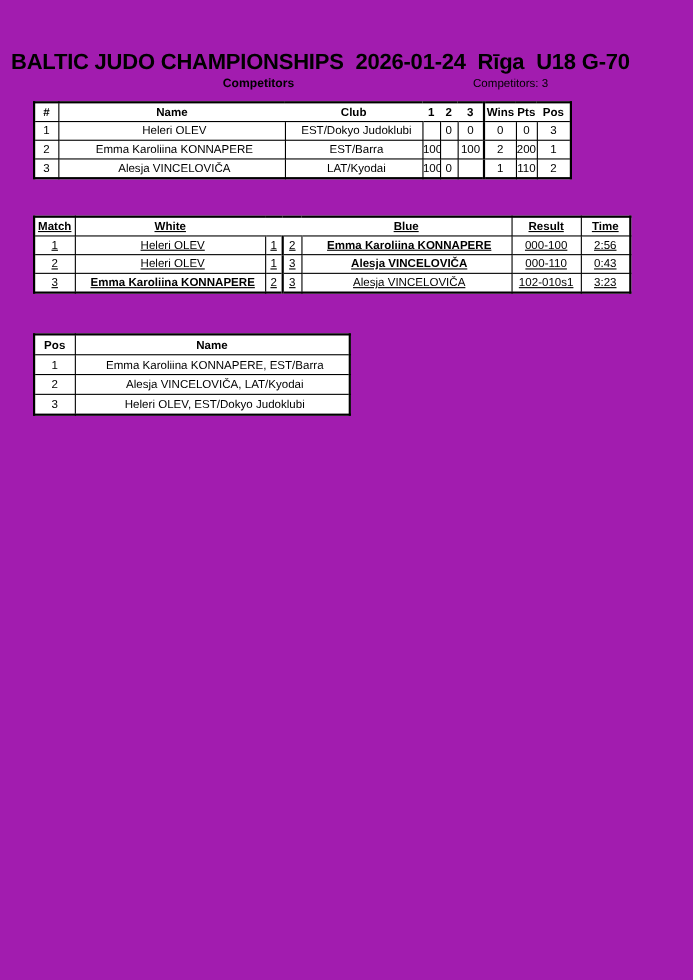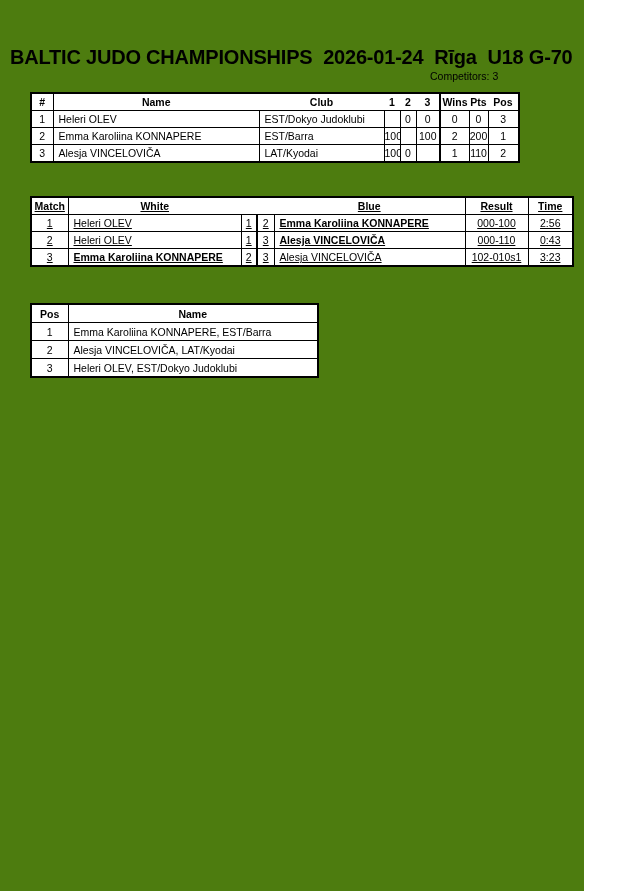--- a/index.html
+++ b/index.html
@@ -1,21 +1,21 @@
 <!DOCTYPE html>
 <html><head>
 <meta charset="utf-8">
 <style>
   html,body{margin:0;padding:0;}
   body{
     width:630px;height:891px;background:#ffffff;
     font-family:"Liberation Sans","DejaVu Sans",sans-serif;
     color:#000;position:relative;overflow:hidden;
   }
-  .page{position:absolute;left:0;top:0;width:552px;height:891px;background:#4d7c0f;padding-left:32px;}
+  .page{position:absolute;left:0;top:0;width:630px;height:891px;background:#a21caf;}
 
   .event-title{
     position:absolute;left:10px;top:46px;width:616px;
     font-size:20px;font-weight:bold;letter-spacing:-0.2px;
     white-space:pre;line-height:22px;
   }
   .section-label{
     position:absolute;font-size:11px;font-weight:bold;text-align:center;width:200px;
   }
   .lbl-competitors{left:135px;top:70px;}
@@ -28,39 +28,40 @@
   table{
     position:absolute;border-collapse:collapse;table-layout:fixed;
     border:2px solid #000;background:#fff;
   }
   th,td{
     border:1px solid #000;font-size:10.5px;height:16px;
     padding:0;overflow:hidden;white-space:nowrap;vertical-align:middle;
   }
   th{font-weight:bold;text-align:center;}
   td{text-align:center;}
-  td.lft{text-align:left;padding-left:5px;}
+  td.lft{text-align:center;padding-left:5px;}
   .thick-r{border-right:2px solid #000;}
   .thick-l{border-left:2px solid #000000;}
   .nv-r{border-right:none;}
   .nv-l{border-left:none;}
   .bold{font-weight:bold;}
 
   .tbl-competitors{left:30px;top:92px;width:488px;}
   .tbl-matches{left:30px;top:196px;width:542px;text-decoration:underline;}
   .tbl-results{left:30px;top:303px;width:287px;}
   .tbl-results th,.tbl-results td{height:17px;}
 </style>
 </head>
 <body>
 
 <div class="page">
 
   <div class="event-title">BALTIC JUDO CHAMPIONSHIPS  2026-01-24  Rīga  U18 G-70</div>
 
+  <div class="section-label lbl-competitors">Competitors</div>
   <div class="competitors-count">Competitors: 3</div>
 
   <table class="tbl-competitors">
     <colgroup>
       <col style="width:22px">
         <col style="width:206px">
         <col style="width:125px">
       <col style="width:16px">
         <col style="width:16px">
         <col style="width:24px">

